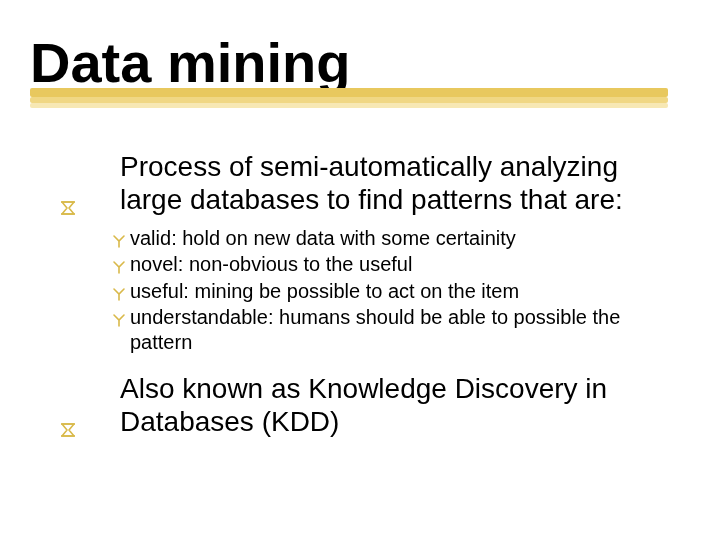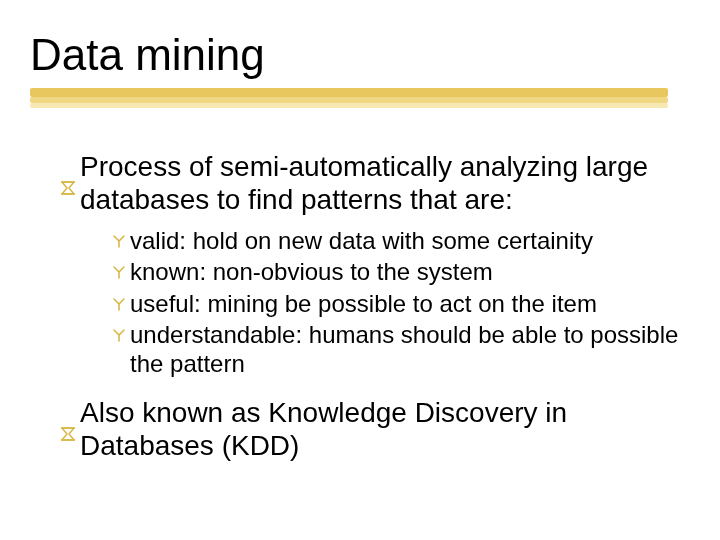--- a/index.html
+++ b/index.html
@@ -15,22 +15,22 @@
     position: relative;
     width: 720px;
     height: 540px;
     box-sizing: border-box;
   }
   .title {
     position: absolute;
     left: 30px;
     top: 30px;
     font-family: "Arial Black", Arial, sans-serif;
-    font-weight: 400;
-    font-size: 44px;
+    font-weight: 700;
+    font-size: 56px;
     letter-spacing: 0px;
   }
   .underline {
     position: absolute;
     left: 30px;
     top: 88px;
     width: 638px;
     height: 22px;
   }
   .underline div {
@@ -45,44 +45,45 @@
 
   .content {
     position: absolute;
     left: 60px;
     top: 150px;
     width: 620px;
   }
 
   .lvl1 {
     display: flex;
-    align-items: center;
+    align-items: flex-end;
     font-size: 28px;
     line-height: 1.18;
     margin-bottom: 10px;
+    gap: 40px;
   }
   .lvl1 .bullet {
     flex: 0 0 auto;
     width: 16px;
     height: 16px;
     margin-top: 9px;
     margin-right: 4px;
     display: flex;
     align-items: center;
     justify-content: center;
   }
   .lvl1 .text { flex: 1 1 auto; }
 
   .sublist {
     margin: 6px 0 18px 52px;
   }
   .lvl2 {
     display: flex;
     align-items: flex-start;
-    font-size: 24px;
+    font-size: 20px;
     line-height: 1.22;
     margin-bottom: 2px;
   }
   .lvl2 .bullet {
     flex: 0 0 auto;
     width: 14px;
     height: 14px;
     margin-top: 8px;
     margin-right: 4px;
     display: flex;
@@ -127,21 +128,21 @@
           </svg>
         </span>
         <span class="text">valid:  hold on new data with some certainity</span>
       </div>
       <div class="lvl2">
         <span class="bullet">
           <svg width="14" height="14" viewBox="0 0 14 14">
             <path d="M2 2 L7 7 L12 2 M7 7 V13" fill="none" stroke="#d9b94a" stroke-width="1.6" stroke-linecap="round"></path>
           </svg>
         </span>
-        <span class="text">known:  non-obvious to the system</span>
+        <span class="text">novel:  non-obvious to the useful</span>
       </div>
       <div class="lvl2">
         <span class="bullet">
           <svg width="14" height="14" viewBox="0 0 14 14">
             <path d="M2 2 L7 7 L12 2 M7 7 V13" fill="none" stroke="#d9b94a" stroke-width="1.6" stroke-linecap="round"></path>
           </svg>
         </span>
         <span class="text">useful:  mining be possible to act on the item</span>
       </div>
       <div class="lvl2">

